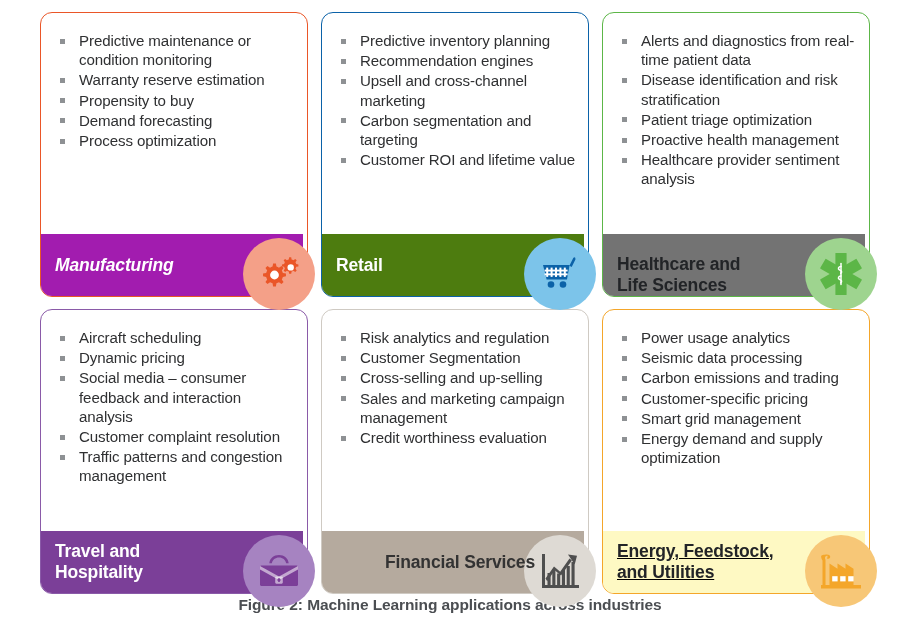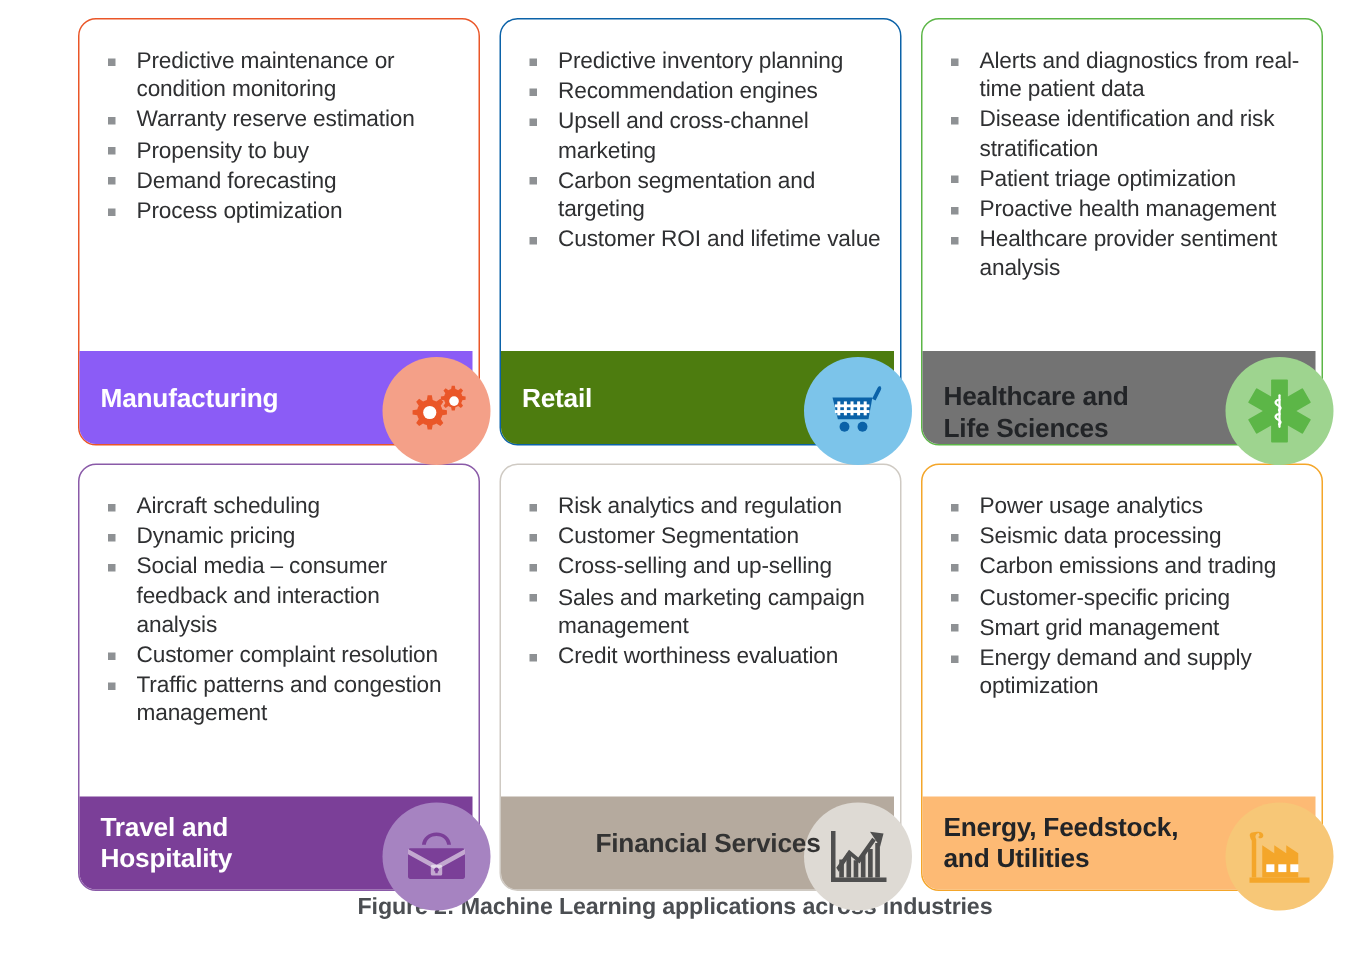--- a/index.html
+++ b/index.html
@@ -35,21 +35,21 @@
 
   .card {
     position: relative;
     width: 262px;
     height: 285px;
     box-sizing: border-box;
   }
 
   .card-body {
     position: absolute;
-    left: 12px; top: 0;
+    left: 0; top: 0;
     width: 268px;
     height: 285px;
     box-sizing: border-box;
     border: 1.6px solid #cccccc;
     border-radius: 12px;
     background: #ffffff;
   }
 
   .bullets {
     position: absolute;
@@ -135,21 +135,21 @@
   <div class="grid">
       <div class="card">
         <div class="card-body" style="border-color: rgb(234, 86, 40);">
           <ul class="bullets">
             <li><span class="bullet-marker"></span><span>Predictive maintenance or condition monitoring</span></li>
             <li><span class="bullet-marker"></span><span>Warranty reserve estimation</span></li>
             <li><span class="bullet-marker"></span><span>Propensity to buy</span></li>
             <li><span class="bullet-marker"></span><span>Demand forecasting</span></li>
             <li><span class="bullet-marker"></span><span>Process optimization</span></li>
           </ul>
-          <div class="card-band" style="background: #8b5cf6;">
+          <div class="card-band" style="background: #a21caf; font-style: italic;">
             <div class="card-title" style="color: rgb(255, 255, 255);">Manufacturing</div>
           </div>
           <div class="icon-badge" style="background: rgb(244, 160, 136);">
             <svg width="46" height="40" viewBox="0 0 46 40">
         <g fill="#ea5628">
           <path d="M18.5 9.5l1.4 0 .55 3.1a9 9 0 0 1 2.5 1.05l2.6-1.75 1 1 1 1-1.75 2.6a9 9 0 0 1 1.05 2.5l3.1.55 0 2.8-3.1.55a9 9 0 0 1-1.05 2.5l1.75 2.6-2 2-2.6-1.75a9 9 0 0 1-2.5 1.05l-.55 3.1-2.8 0-.55-3.1a9 9 0 0 1-2.5-1.05l-2.6 1.75-2-2 1.75-2.6a9 9 0 0 1-1.05-2.5l-3.1-.55 0-2.8 3.1-.55a9 9 0 0 1 1.05-2.5l-1.75-2.6 2-2 2.6 1.75a9 9 0 0 1 2.5-1.05l.55-3.1z"></path>
           <circle cx="18.5" cy="21" r="4.4" fill="#ffffff"></circle>
           <path d="M34.2 3.2l1 0 .4 2.2a6.6 6.6 0 0 1 1.8.75l1.85-1.25 1.45 1.45-1.25 1.85a6.6 6.6 0 0 1 .75 1.8l2.2.4 0 2.05-2.2.4a6.6 6.6 0 0 1-.75 1.8l1.25 1.85-1.45 1.45-1.85-1.25a6.6 6.6 0 0 1-1.8.75l-.4 2.2-2.05 0-.4-2.2a6.6 6.6 0 0 1-1.8-.75l-1.85 1.25-1.45-1.45 1.25-1.85a6.6 6.6 0 0 1-.75-1.8l-2.2-.4 0-2.05 2.2-.4a6.6 6.6 0 0 1 .75-1.8l-1.25-1.85 1.45-1.45 1.85 1.25a6.6 6.6 0 0 1 1.8-.75l.4-2.2z"></path>
           <circle cx="34.7" cy="13.4" r="3.2" fill="#ffffff"></circle>
         </g>
@@ -278,21 +278,21 @@
       <div class="card">
         <div class="card-body" style="border-color: rgb(244, 166, 42);">
           <ul class="bullets">
             <li><span class="bullet-marker"></span><span>Power usage analytics</span></li>
             <li><span class="bullet-marker"></span><span>Seismic data processing</span></li>
             <li><span class="bullet-marker"></span><span>Carbon emissions and trading</span></li>
             <li><span class="bullet-marker"></span><span>Customer-specific pricing</span></li>
             <li><span class="bullet-marker"></span><span>Smart grid management</span></li>
             <li><span class="bullet-marker"></span><span>Energy demand and supply optimization</span></li>
           </ul>
-          <div class="card-band" style="background: #fdba74;">
+          <div class="card-band" style="background: #fef9c3; text-decoration: underline;">
             <div class="card-title" style="color: rgb(34, 36, 39);">Energy, Feedstock,
 and Utilities</div>
           </div>
           <div class="icon-badge" style="background: rgb(247, 199, 119);">
             <svg width="46" height="40" viewBox="0 0 46 40">
         <g fill="#f4a62a">
           <path d="M8 3.5c2.4-.3 4 .6 4.2 2.1.2 1.3-.7 2-1.7 2.2-.9.2-1.4-.1-1.5-.6-.1-.5.2-.8.7-.9l-.4-1.9c-1.7.3-2.6 1.5-2.3 3 .1.5.3.9.5 1.2V34h-3V9.5c-.6-.8-1-1.8-1.2-2.8C2.6 3.9 4.6 4 8 3.5z"></path>
           <path d="M11.5 34V12.5l8 5.3V12.5l8 5.3V12.5l8 5.3V34h-24z"></path>
           <rect x="3" y="34" width="40" height="3.5"></rect>
           <g fill="#ffffff">

